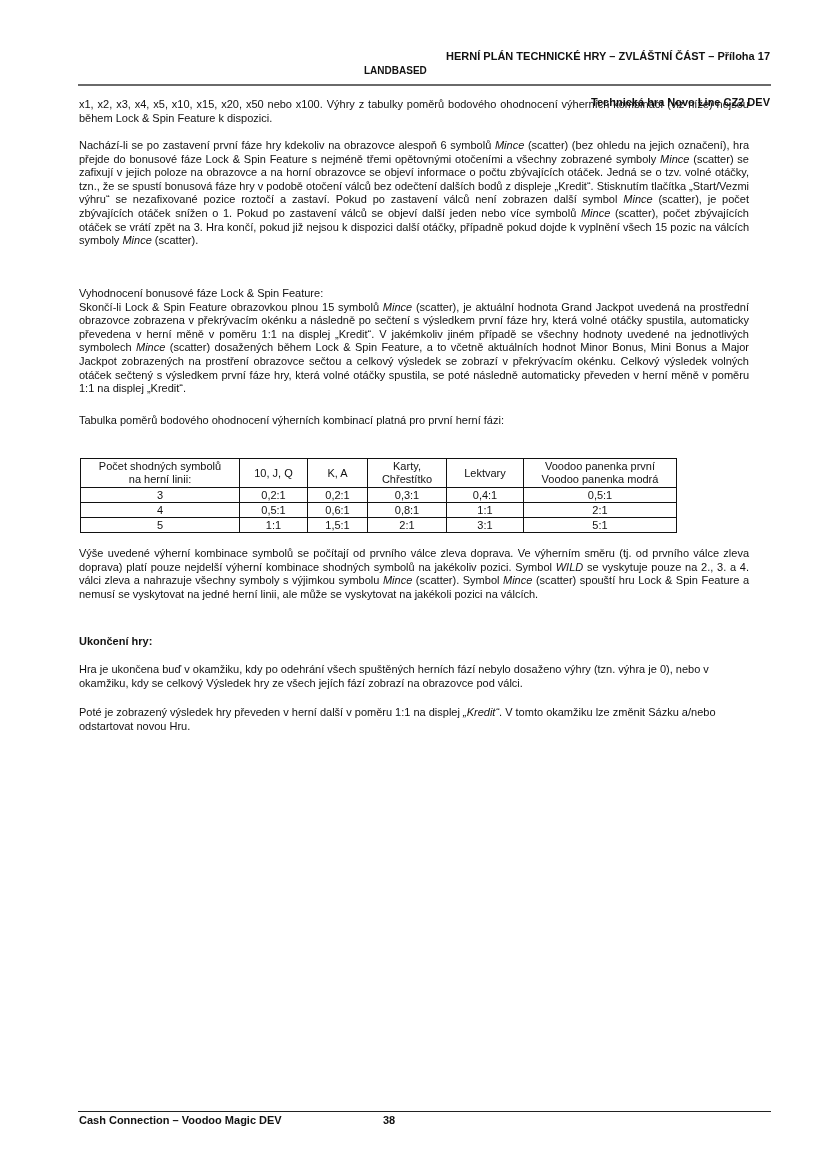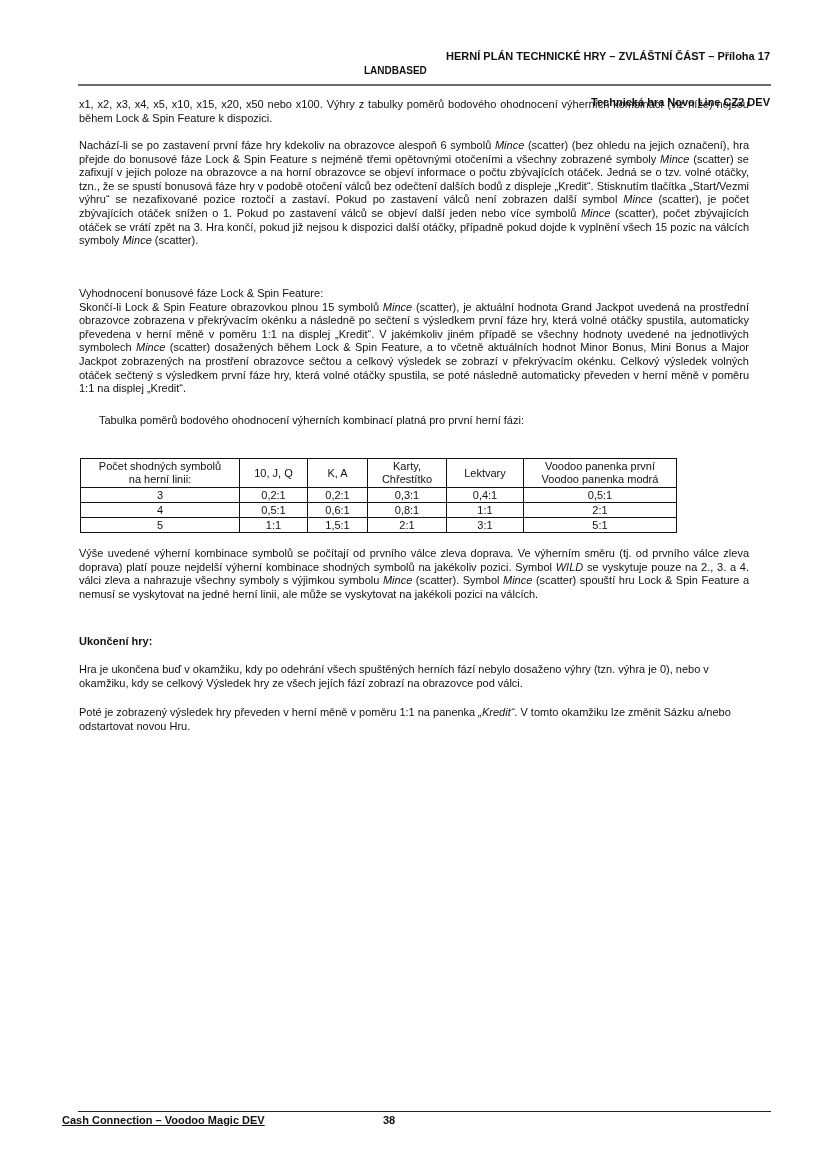--- a/index.html
+++ b/index.html
@@ -29,21 +29,21 @@
 <div class="hdr-left">LANDBASED</div>
 <div class="hdr hdr2">Technická hra Novo Line CZ2 DEV</div>
 <div class="hrule"></div>
 
 <div class="p" style="top:98px;">x1, x2, x3, x4, x5, x10, x15, x20, x50 nebo x100. Výhry z tabulky poměrů bodového ohodnocení výherních kombinací (viz níže) nejsou během Lock &amp; Spin Feature k dispozici.</div>
 
 <div class="p" style="top:139px;"><span>Nachází-li se po zastavení první fáze hry kdekoliv na obrazovce alespoň 6 symbolů </span><i>Mince</i><span> (scatter) (bez ohledu na jejich označení), hra přejde do bonusové fáze Lock &amp; Spin Feature s nejméně třemi opětovnými otočeními a všechny zobrazené symboly </span><i>Mince</i><span> (scatter) se zafixují v jejich poloze na obrazovce a na horní obrazovce se objeví informace o počtu zbývajících otáček. Jedná se o tzv. volné otáčky, tzn., že se spustí bonusová fáze hry v podobě otočení válců bez odečtení dalších bodů z displeje „Kredit“. Stisknutím tlačítka „Start/Vezmi výhru“ se nezafixované pozice roztočí a zastaví. Pokud po zastavení válců není zobrazen další symbol </span><i>Mince</i><span> (scatter), je počet zbývajících otáček snížen o 1. Pokud po zastavení válců se objeví další jeden nebo více symbolů </span><i>Mince</i><span> (scatter), počet zbývajících otáček se vrátí zpět na 3. Hra končí, pokud již nejsou k dispozici další otáčky, případně pokud dojde k vyplnění všech 15 pozic na válcích symboly </span><i>Mince</i><span> (scatter).</span></div>
 
 <div class="p" style="top:287px;"><span>Vyhodnocení bonusové fáze Lock &amp; Spin Feature:</span><br><span>Skončí-li Lock &amp; Spin Feature obrazovkou plnou 15 symbolů </span><i>Mince</i><span> (scatter), je aktuální hodnota Grand Jackpot uvedená na prostřední obrazovce zobrazena v překrývacím okénku a následně po sečtení s výsledkem první fáze hry, která volné otáčky spustila, automaticky převedena v herní měně v poměru 1:1 na displej „Kredit“. V jakémkoliv jiném případě se všechny hodnoty uvedené na jednotlivých symbolech </span><i>Mince</i><span> (scatter) dosažených během Lock &amp; Spin Feature, a to včetně aktuálních hodnot Minor Bonus, Mini Bonus a Major Jackpot zobrazených na prostření obrazovce sečtou a celkový výsledek se zobrazí v překrývacím okénku. Celkový výsledek volných otáček sečtený s výsledkem první fáze hry, která volné otáčky spustila, se poté následně automaticky převeden v herní měně v poměru 1:1 na displej „Kredit“.</span></div>
 
-<div class="p nojust" style="top:414px;margin-left:20px;"><span>Tabulka poměrů bodového ohodnocení výherních kombinací platná pro první herní fázi:</span><br></div>
+<div class="p nojust" style="top:414px;"><span>Tabulka poměrů bodového ohodnocení výherních kombinací platná pro první herní fázi:</span><br></div>
 
 <table>
   <thead>
     <tr>
       <th class="c0"><span>Počet shodných symbolů</span><br><span>na herní linii:</span></th>
       <th class="c1">10, J, Q</th>
       <th class="c2">K, A</th>
       <th class="c3"><span>Karty,</span><br><span>Chřestítko</span></th>
       <th class="c4">Lektvary</th>
       <th class="c5"><span>Voodoo panenka první</span><br><span>Voodoo panenka modrá</span></th>
@@ -76,17 +76,17 @@
     </tr>
   </tbody>
 </table>
 
 <div class="p" style="top:547px;"><span>Výše uvedené výherní kombinace symbolů se počítají od prvního válce zleva doprava. Ve výherním směru (tj. od prvního válce zleva doprava) platí pouze nejdelší výherní kombinace shodných symbolů na jakékoliv pozici. Symbol </span><i>WILD</i><span> se vyskytuje pouze na 2., 3. a 4. válci zleva a nahrazuje všechny symboly s výjimkou symbolu </span><i>Mince</i><span> (scatter). Symbol </span><i>Mince</i><span> (scatter) spouští hru Lock &amp; Spin Feature a nemusí se vyskytovat na jedné herní linii, ale může se vyskytovat na jakékoli pozici na válcích.</span></div>
 
 <div class="p bold" style="top:635px;">Ukončení hry:</div>
 
 <div class="p nojust" style="top:663px;">Hra je ukončena buď v okamžiku, kdy po odehrání všech spuštěných herních fází nebylo dosaženo výhry (tzn. výhra je 0), nebo v okamžiku, kdy se celkový Výsledek hry ze všech jejích fází zobrazí na obrazovce pod válci.</div>
 
-<div class="p nojust" style="top:706px;"><span>Poté je zobrazený výsledek hry převeden v herní měně v poměru 1:1 na panenka </span><i>„Kredit“</i><span>. V tomto okamžiku lze změnit Sázku a/nebo odstartovat novou Hru.</span></div>
+<div class="p nojust" style="top:706px;"><span>Poté je zobrazený výsledek hry převeden v herní další v poměru 1:1 na displej </span><i>„Kredit“</i><span>. V tomto okamžiku lze změnit Sázku a/nebo odstartovat novou Hru.</span></div>
 
 <div class="frule"></div>
-<div class="foot" style="left:62px;text-decoration:underline;">Cash Connection – Voodoo Magic DEV</div>
+<div class="foot" style="left:79px;">Cash Connection – Voodoo Magic DEV</div>
 <div class="foot" style="left:383px;">38</div>
 
 </body></html>

